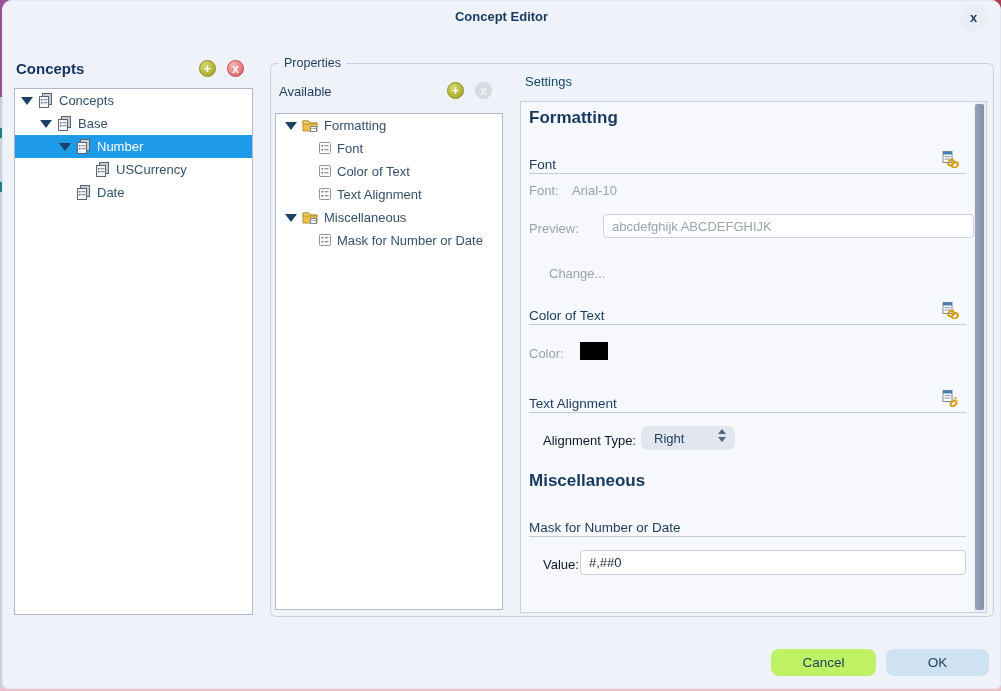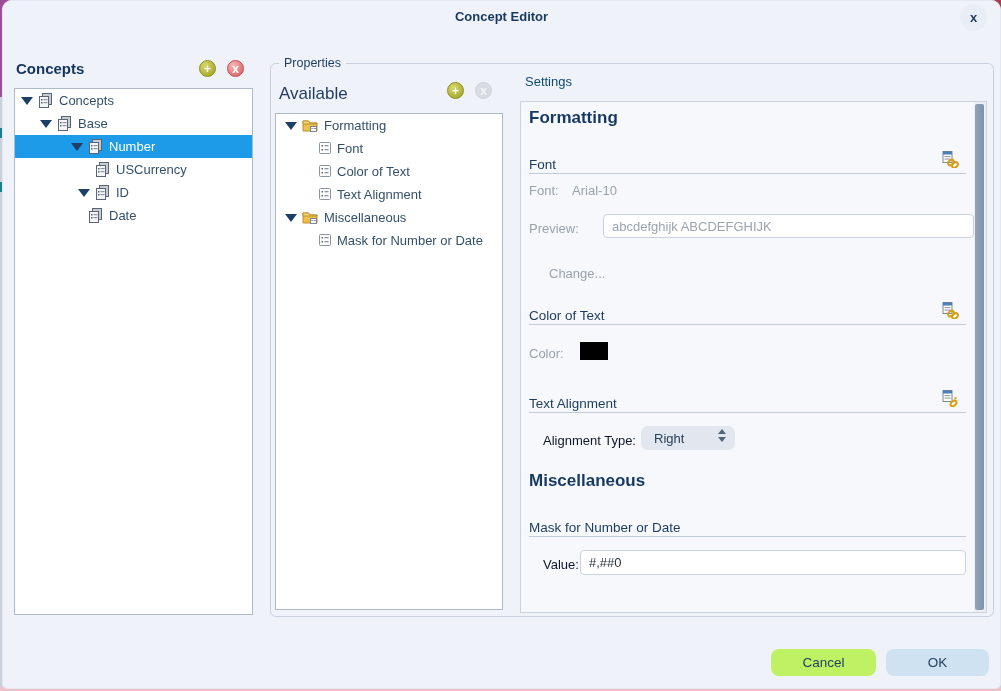--- a/index.html
+++ b/index.html
@@ -47,33 +47,33 @@
     position:absolute; background:#fff; border:1px solid #aeb9c9; overflow:hidden;
   }
   #concepts-tree { left:12px; top:88px; width:239px; height:527px; }
 
   .trow { height:23px; display:flex; align-items:center; font-size:13px; color:#33506b; white-space:nowrap; }
   .trow.selected { background:#1d9ae8; color:#fff; }
   .tri { width:0; height:0; border-left:6px solid transparent; border-right:6px solid transparent;
          border-top:8px solid #1d3f66; margin-right:5px; flex:none; }
   .tri-spacer { width:17px; flex:none; }
   .ticon { margin-right:6px; flex:none; display:flex; }
-  .lv0 { padding-left:6px; } .lv1 { padding-left:25px; } .lv2 { padding-left:56px; }
+  .lv0 { padding-left:6px; } .lv1 { padding-left:25px; } .lv2 { padding-left:44px; }
   .lv3 { padding-left:63px; } .lv4 { padding-left:82px; }
 
   
   .group-box {
     position:absolute; left:268px; top:63px; width:724px; height:554px;
     border:1px solid #c7cfdc; border-radius:6px;
   }
   .group-legend {
     position:absolute; top:-8px; left:8px; background:#f0f2f9; padding:0 5px;
     font-size:12.5px; color:#1c3b5e;text-align:center;
   }
-  .available-label { position:absolute; left:8px; top:20px; font-size:17px; color:#1c3b5e; }
+  .available-label { position:absolute; left:8px; top:20px; font-size:13px; color:#1c3b5e; }
   .available-actions { position:absolute; left:176px; top:18px; display:flex; gap:11px; }
   #available-tree { left:4px; top:49px; width:228px; height:497px; position:absolute; background:#fff; border:1px solid #aeb9c9; }
 
   .prow-ind1 { padding-left:9px; }
   .prow-ind2 { padding-left:43px; }
 
   
   .settings-label { position:absolute; left:254px; top:10px; font-size:13px; color:#0c4a6e; }
   .settings-box {
     position:absolute; left:249px; top:37px; width:467px; height:512px;
@@ -207,29 +207,20 @@
       <span>Number</span>
     </div>
     <div class="trow lv3">
       <span class="tri-spacer"></span>
       <span class="ticon">
           <svg width="15" height="16">
             <use href="#ic-concept"></use>
           </svg>
         </span>
       <span>USCurrency</span>
-    </div>
-    <div class="trow lv3">
-      <span class="tri"></span>
-      <span class="ticon">
-          <svg width="15" height="16">
-            <use href="#ic-concept"></use>
-          </svg>
-        </span>
-      <span>ID</span>
     </div>
     <div class="trow lv2">
       <span class="tri-spacer"></span>
       <span class="ticon">
           <svg width="15" height="16">
             <use href="#ic-concept"></use>
           </svg>
         </span>
       <span>Date</span>
     </div>

